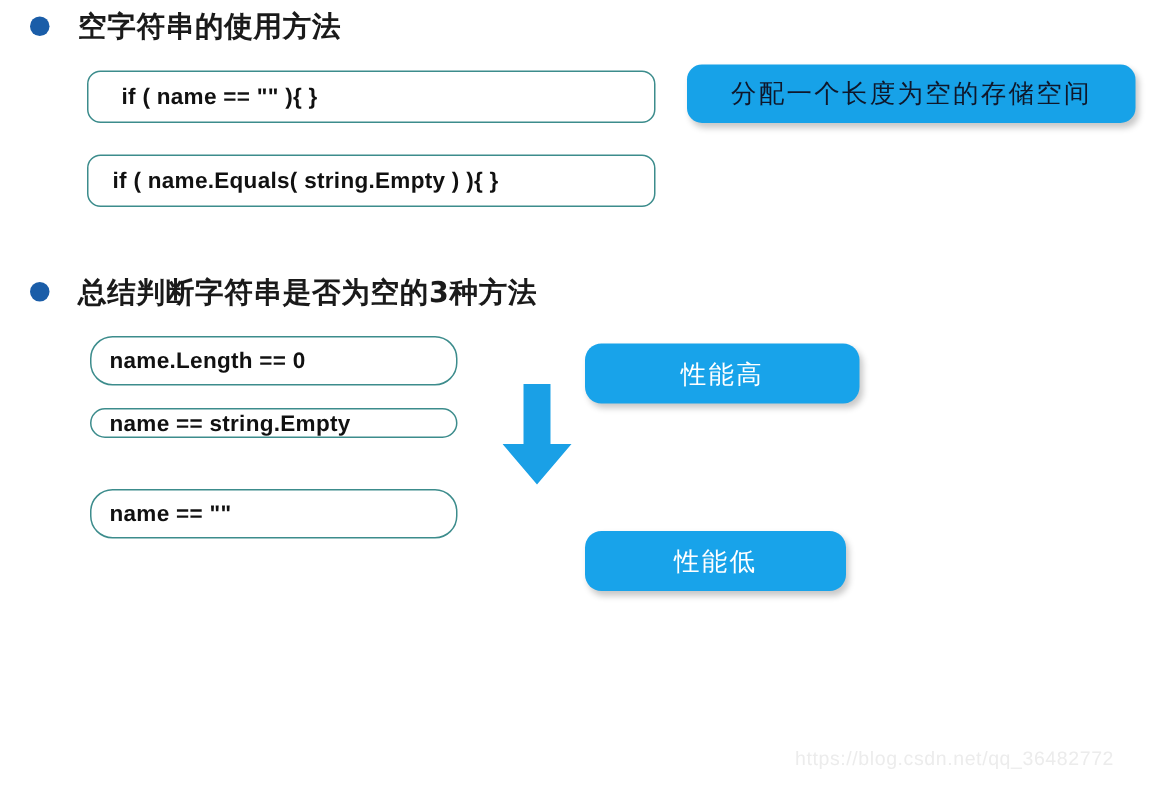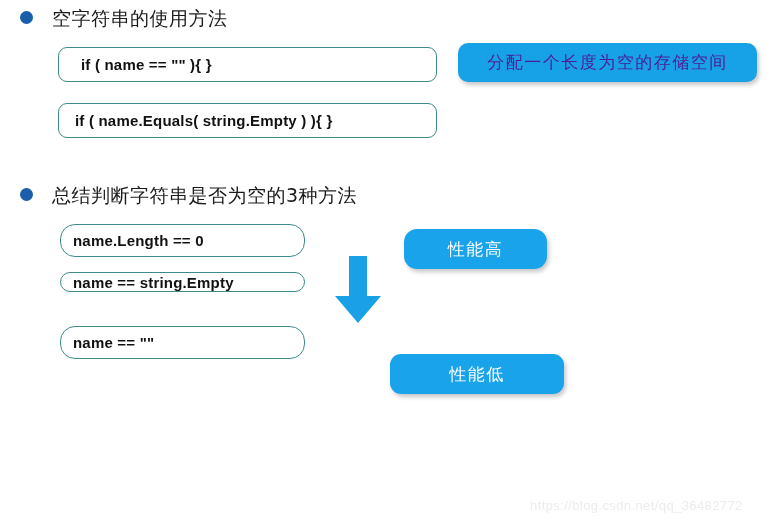--- a/index.html
+++ b/index.html
@@ -25,21 +25,21 @@
   .bullet-dot {
     position: absolute;
     width: 13px;
     height: 13px;
     border-radius: 50%;
     background: #1A5DA8;
   }
   .heading {
     position: absolute;
     font-size: 19px;
-    font-weight: normal;
+    font-weight: bold;
     color: #1a1a1a;
     letter-spacing: 0.5px;
     white-space: nowrap;
     line-height: 1;
   }
 
   
   .code-box {
     position: absolute;
     box-sizing: border-box;
@@ -59,21 +59,21 @@
 
   
   .callout {
     position: absolute;
     box-sizing: border-box;
     background: #17A2E8;
     border-radius: 10px;
     display: flex;
     align-items: center;
     justify-content: center;
-    color: #4c1d95;
+    color: #0f172a;
     font-size: 17px;
     letter-spacing: 1.5px;
     box-shadow: 2px 3px 4px rgba(0,0,0,0.22);
   }
 
   
   .pill {
     position: absolute;
     box-sizing: border-box;
     background: #18A3EA;
@@ -154,21 +154,21 @@
   <div class="code-box indent-sm" style="left:60px; top:326px; width:245px; height:33px;">
     <span>name == ""</span>
   </div>
 
   <div class="arrow-down" style="left:335px; top:252px;">
     <svg width="52" height="75" viewBox="0 0 52 75" xmlns="http://www.w3.org/2000/svg">
       <polygon points="14,4 32,4 32,44 46,44 23,71 0,44 14,44" fill="#1AA0E6"></polygon>
     </svg>
   </div>
 
-  <div class="pill" style="left:404px; top:229px; width:143px; height:40px;border-radius:13px;">
+  <div class="pill" style="left:390px; top:229px; width:183px; height:40px;">
     <span>性能高</span>
   </div>
 
   <div class="pill" style="left:390px; top:315px; width:174px; height:40px;margin-top:39px;">
     <span>性能低</span>
   </div>
 
 
   <div class="watermark" style="left:530px; top:498px;">https://blog.csdn.net/qq_36482772</div>
 

